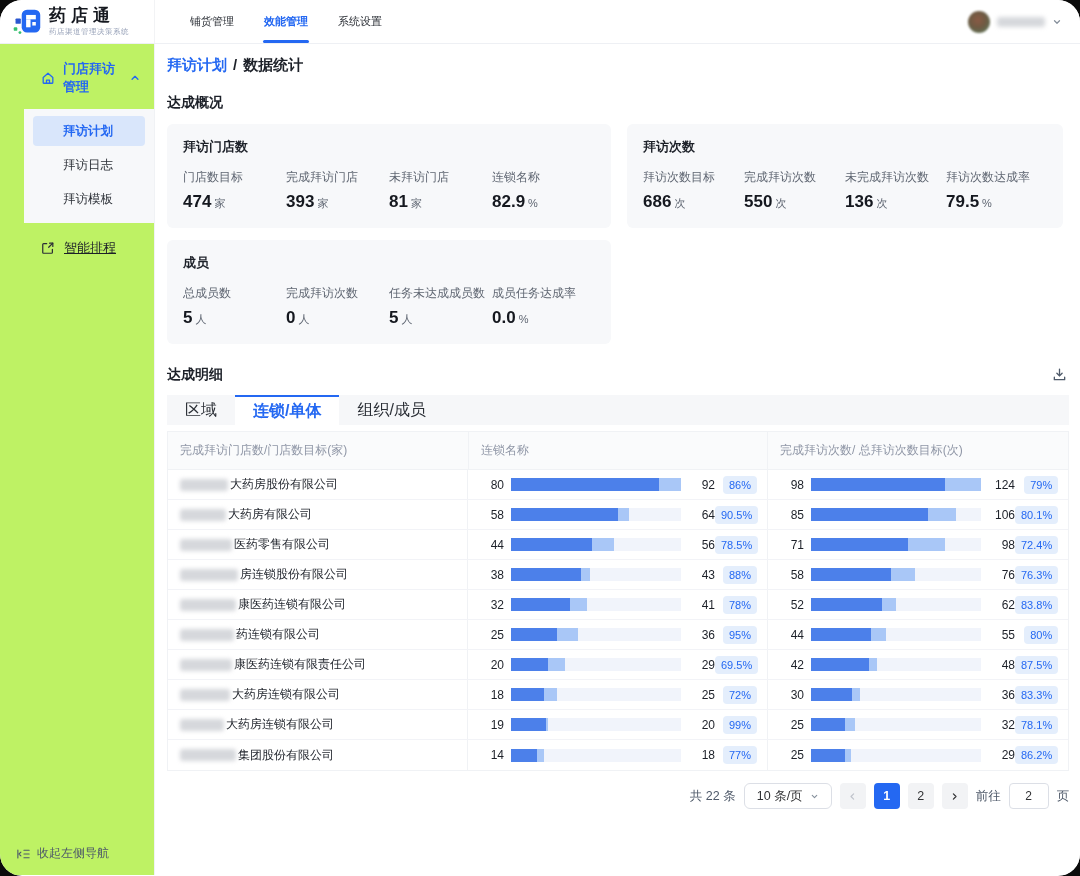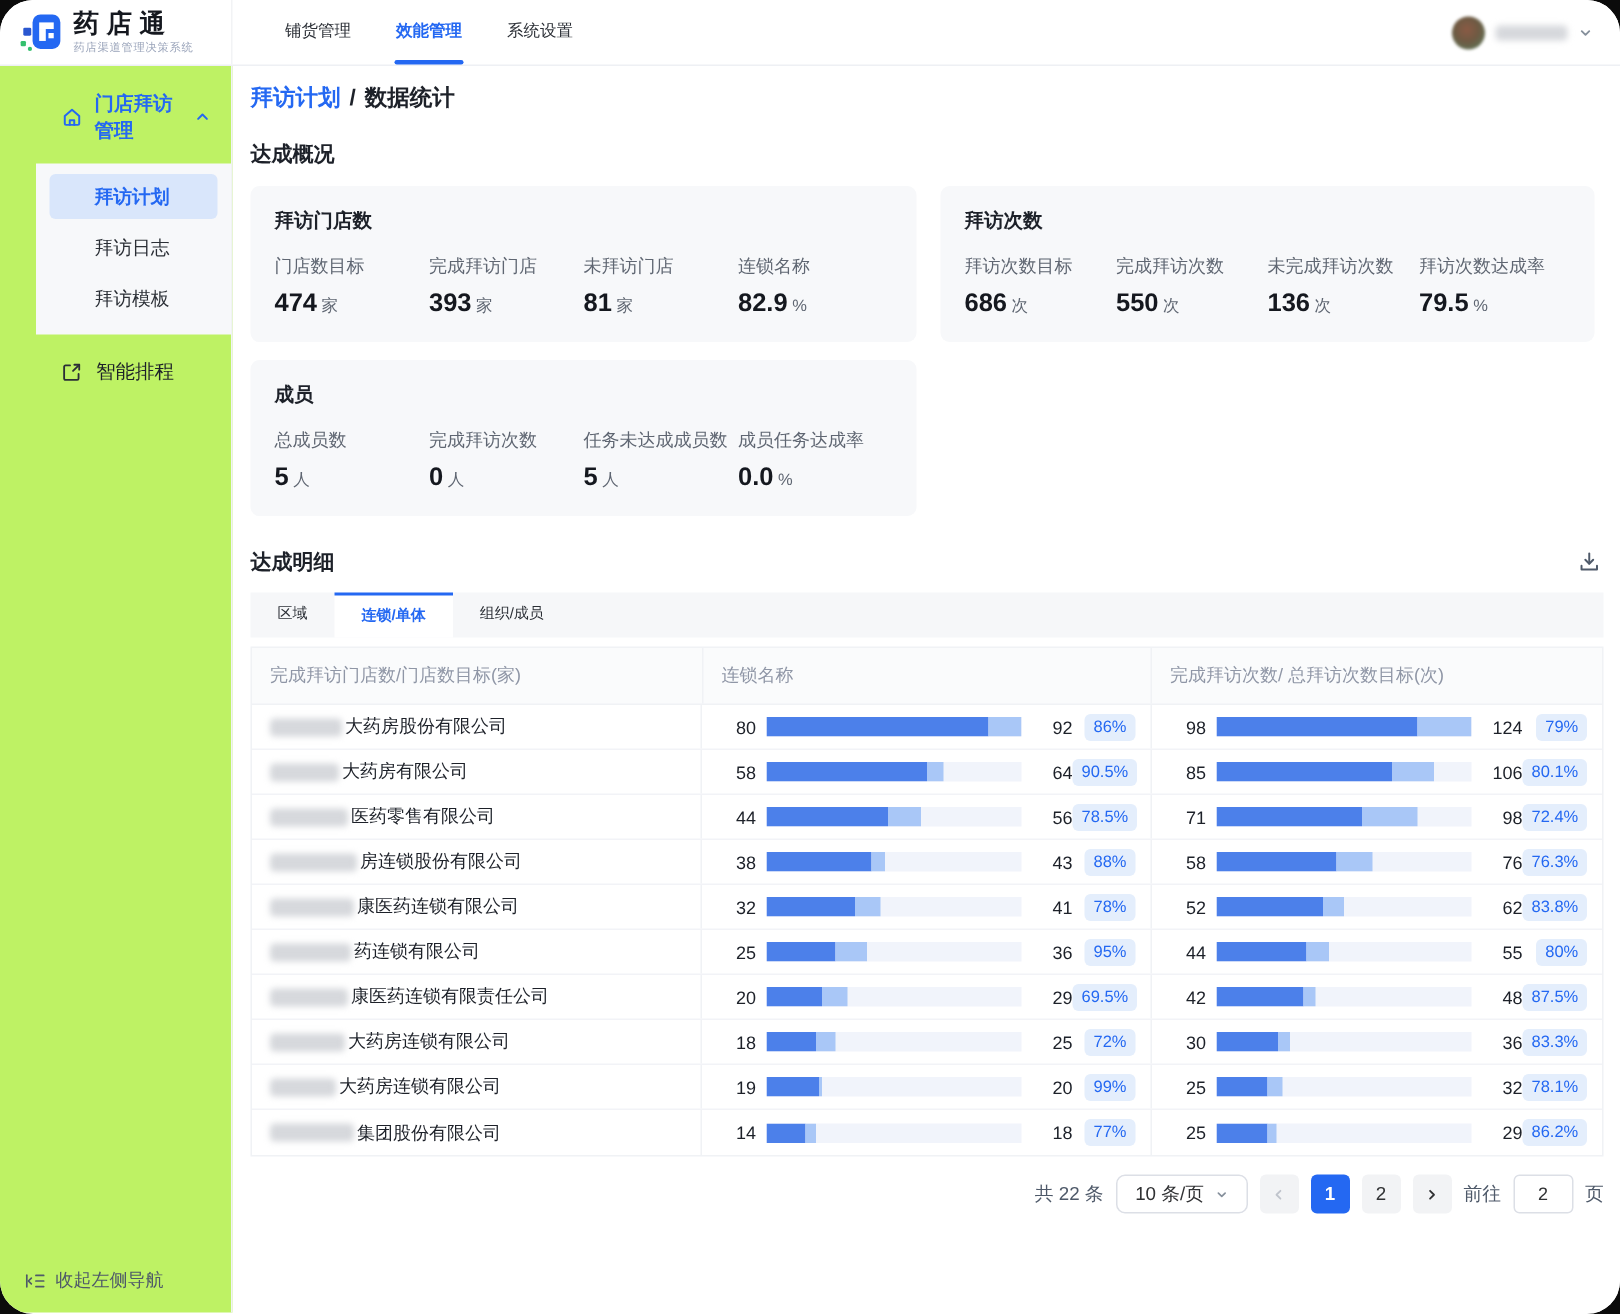--- a/index.html
+++ b/index.html
@@ -24,21 +24,21 @@
 
   
   .body { display:flex; height:831px; }
   .sidebar { width:155px; flex:none; border-right:1px solid #f0f2f5; background:#bef264; position:relative;padding-left:24px; }
   .side-group { display:flex; align-items:center; gap:8px; padding:16px 14px 13px 17px; color:#2468f2; font-size:13px; font-weight:bold; cursor:pointer; }
   .side-group .caret-up { margin-left:auto; display:flex; }
   .submenu { background:#f7f8fa; padding:7px 9px 9px; }
   .sub-item { height:30px; line-height:30px; padding-left:30px; font-size:12.5px; color:#2b2f36; border-radius:4px; margin-bottom:4px; cursor:pointer; }
   .sub-item:last-child { margin-bottom:0; }
   .sub-item.active { background:#d9e6fb; color:#2468f2; font-weight:bold; }
-  .side-smart { display:flex; align-items:center; gap:9px; padding:16px 17px; font-size:13px; color:#1d2129; cursor:pointer; }
+  .side-smart { display:flex; align-items:center; gap:9px; padding:16px 17px; font-size:13px; color:#1d2129; cursor:pointer;text-decoration:underline; }
   .collapse { position:absolute; left:17px; bottom:13px; display:flex; align-items:center; gap:7px; font-size:12px; color:#4e5969; cursor:pointer; }
 
   .main { flex:1; min-width:0; display:flex; flex-direction:row; background:#fafbfc; }
   .content { background:#fff; padding:12px 16px 14px 12px; }
 
   
   .breadcrumb { font-size:15px; font-weight:bold; }
   .bc-parent { color:#2468f2; cursor:pointer; }
   .bc-sep { margin:0 6px; color:#1d2129; }
   .filters { margin-top:16px; display:flex; align-items:center; font-size:12.5px; color:#1d2129; }
@@ -59,21 +59,21 @@
   .metrics { display:flex; margin-top:13px; }
   .metric { flex:1; }
   .metric .ml { font-size:12px; color:#5f6672; }
   .metric .mv { margin-top:6px; font-size:17px; font-weight:bold; color:#15181f; }
   .metric .mu { font-size:11px; font-weight:normal; color:#5f6672; margin-left:3px; }
 
   
   .detail-head { margin-top:21px; display:flex; align-items:center; justify-content:space-between; }
   .dl-btn { cursor:pointer; display:flex; padding:2px; }
   .tabs { margin-top:11px; background:#f6f7f9; display:flex; }
-  .tab { padding:0 18px; height:30px; line-height:30px; font-size:10px; color:#2b2f36; cursor:pointer; }
+  .tab { padding:0 18px; height:30px; line-height:30px; font-size:16px; color:#2b2f36; cursor:pointer; }
   .tab.active { background:#fff; color:#2468f2; font-weight:bold; border-top:2px solid #2468f2; line-height:28px; }
 
   .tbl { margin-top:6px; border:1px solid #f0f2f5; font-size:12px; }
   .thead { display:flex; background:#fafbfc; border-bottom:1px solid #f0f2f5; }
   .th { padding:10px 12px; color:#8f96a6; }
   .col1 { width:299px; flex:none; }
   .col2 { width:300px; flex:none; }
   .col3 { flex:1; min-width:0; }
   .th + .th { border-left:1px solid #f0f2f5; }
   .trow { display:flex; height:30px; border-bottom:1px solid #f2f3f7; }

